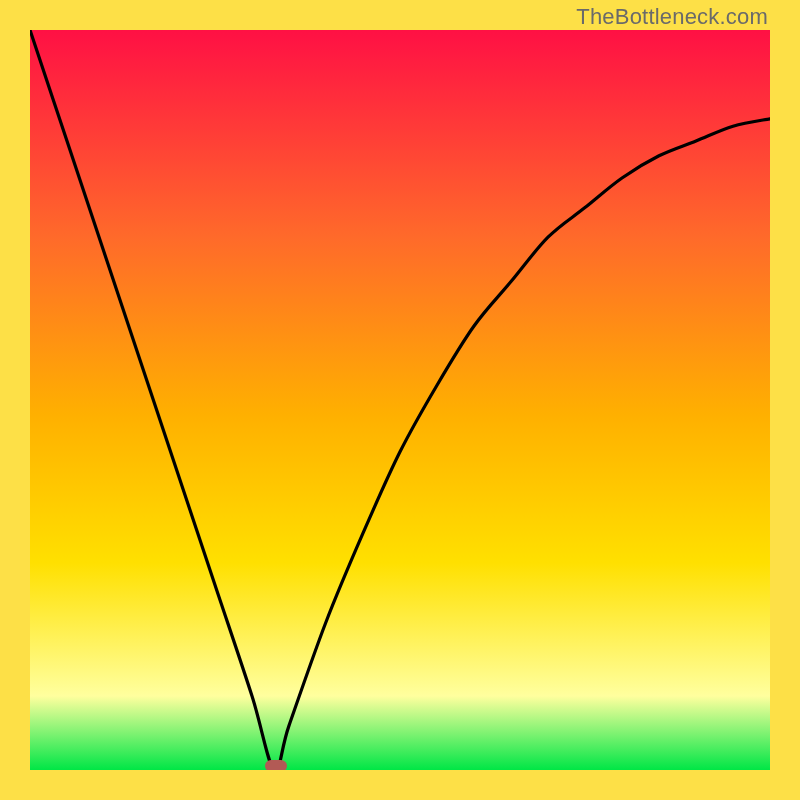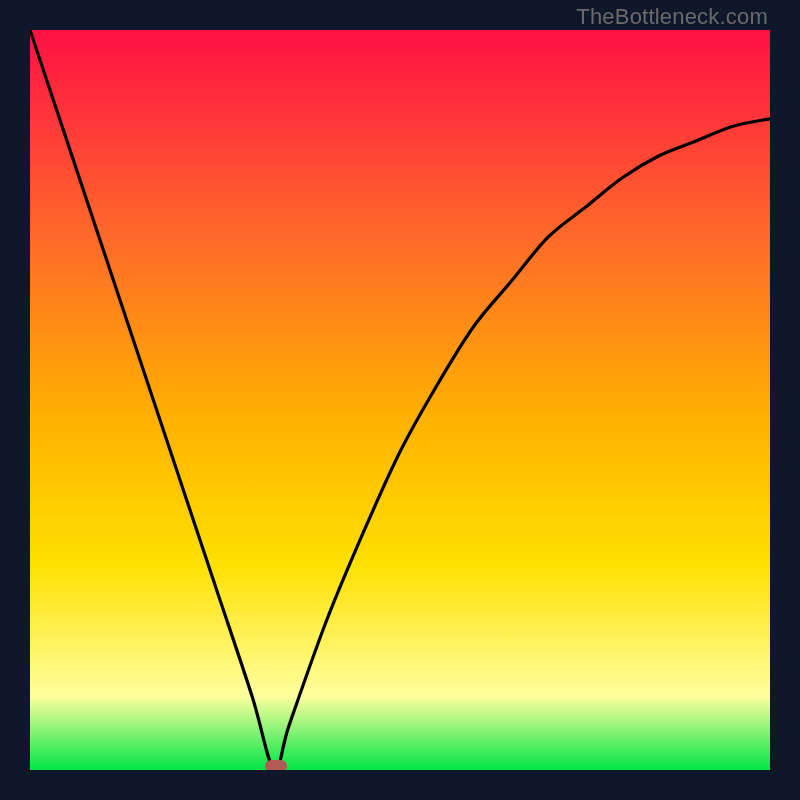--- a/index.html
+++ b/index.html
@@ -5,21 +5,21 @@
   * { margin: 0; padding: 0; box-sizing: border-box; }
   html, body {
     width: 800px;
     height: 800px;
     overflow: hidden;
     background: #000;
   }
   .frame {
     position: absolute;
     inset: 0;
-    background: #0f172a;
+    background: #fde047;
   }
   .plot-area {
     position: absolute;
     left: 30px;
     top: 30px;
     width: 740px;
     height: 740px;
     overflow: hidden;
   }
   .gradient {

